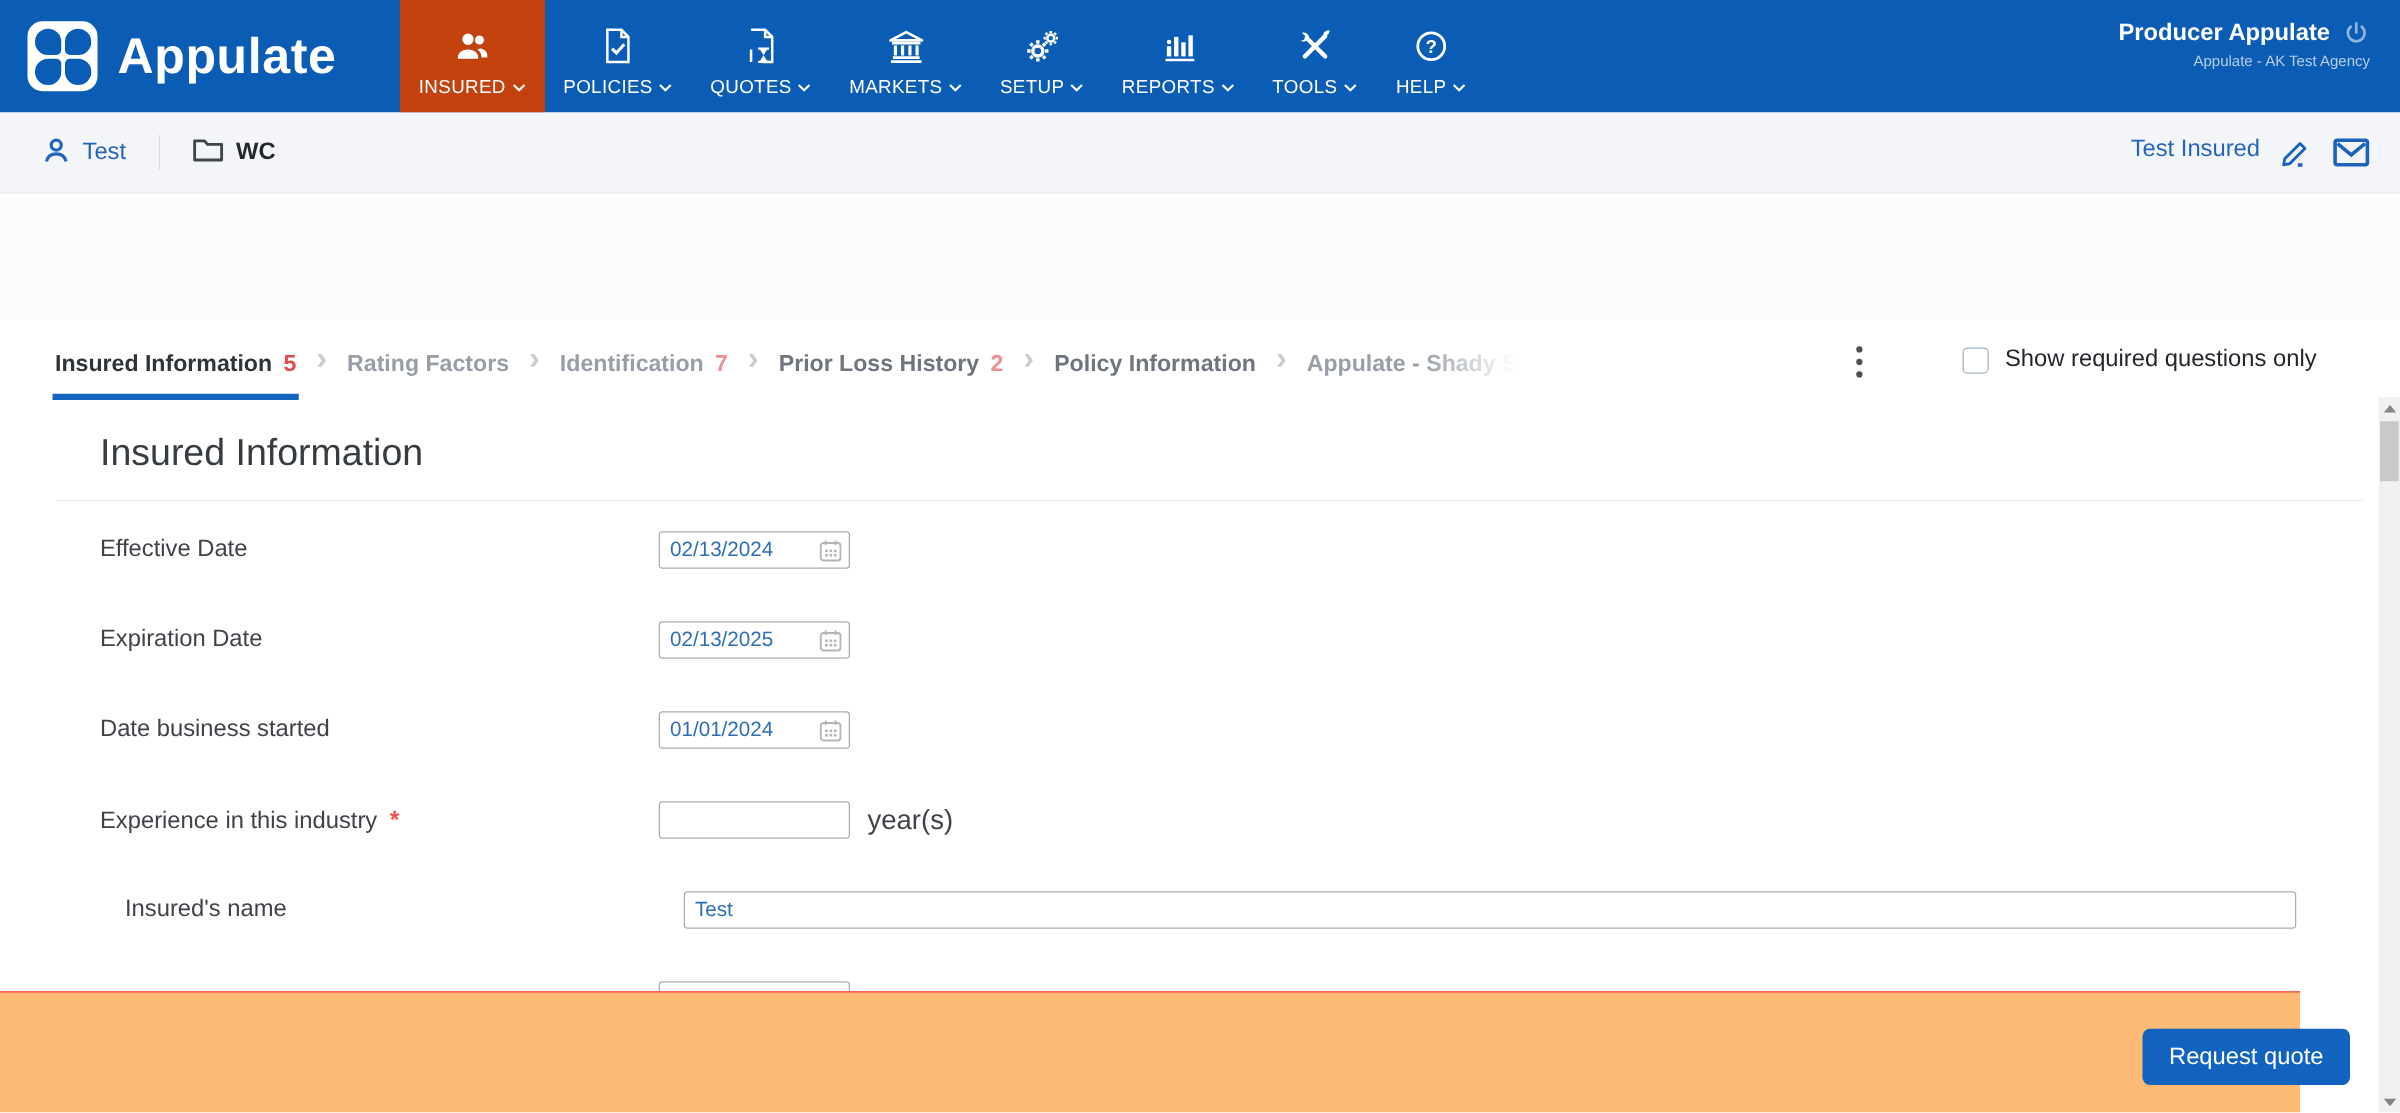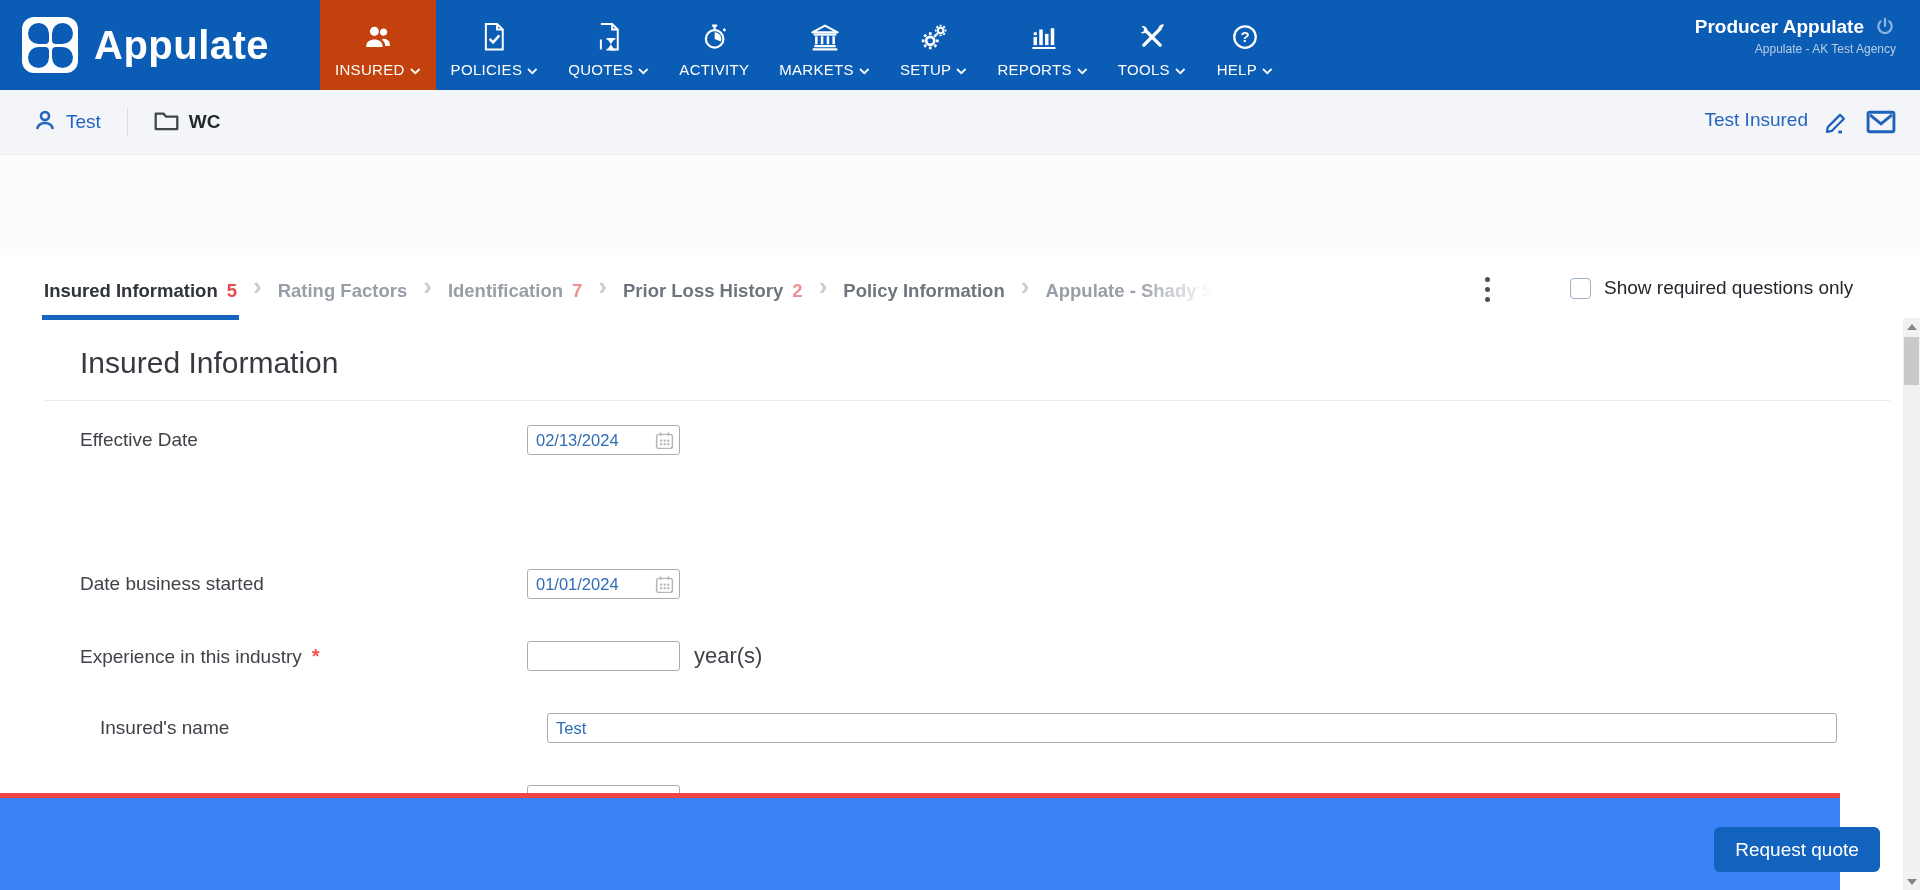--- a/index.html
+++ b/index.html
@@ -72,21 +72,21 @@
   .finput { position:absolute; left:527px; top:0; height:30px; border:1px solid #a9acb0; border-radius:3px; font-size:16.5px; color:#2f6db5; padding:0 8px; font-family:"Liberation Sans",sans-serif; background:#fff; outline:none; }
   .date-wrap { position:absolute; left:527px; top:0; width:153px; height:30px; border:1px solid #a9acb0; border-radius:3px; background:#fff; display:flex; align-items:center; }
   .date-wrap input { border:none; outline:none; width:108px; height:26px; padding:0 0 0 8px; font-size:16.5px; color:#2f6db5; font-family:"Liberation Sans",sans-serif; background:transparent; }
   .cal-btn { background:none; border:none; cursor:pointer; padding:0 4px 0 0; margin-left:auto; display:flex; }
   .num-input { width:153px; }
   .wide-input { width:1290px; }
   .fsuffix { position:absolute; left:694px; top:0; line-height:30px; font-size:22px; color:#3f4349; }
   .fsuffix.gray { color:#8d939b; font-size:17px; }
 
   
-  .bottombar { position:absolute; top:793px; left:0; width:1840px; height:97px; background:#3b82f6; border-top:5px solid #ef4444; }
+  .bottombar { position:absolute; top:793px; left:0; width:1840px; height:97px; background:#fdba74; border-top:1px solid #ef4444; }
   .request-btn { position:absolute; left:1714px; top:29px; width:166px; height:45px; background:#1263be; color:#fff; border:none; border-radius:6px; font-size:19px; font-family:"Liberation Sans",sans-serif; cursor:pointer; }
 
   
   .scrollbar { position:absolute; top:318px; right:0; width:17px; height:572px; background:#f1f1f1; }
   .sb-arrow { position:absolute; left:0; width:17px; height:17px; background:#f1f1f1; border:none; cursor:pointer; display:flex; align-items:center; justify-content:center; }
   .sb-up { top:0; } .sb-down { bottom:0; }
   .tri-up { width:0; height:0; border-left:5px solid transparent; border-right:5px solid transparent; border-bottom:6px solid #858585; }
   .tri-down { width:0; height:0; border-left:5px solid transparent; border-right:5px solid transparent; border-top:6px solid #858585; }
   .sb-thumb { position:absolute; top:19px; left:1px; width:15px; height:48px; background:#c9c9c9; cursor:pointer; }
 </style>
@@ -152,33 +152,20 @@
             </svg>
         </span>
         <span class="nav-label">
             <span>QUOTES</span>
             <span class="chev"><svg width="11" height="7" viewBox="0 0 11 7" fill="none" stroke="#fff" stroke-width="1.8">
                 <path d="M1 1l4.3 4.2L9.6 1"></path>
               </svg></span>
           </span>
       </a>
 
-      <a class="nav-item">
-        <span class="ico">
-          <svg width="30" height="30" viewBox="0 0 24 24" fill="none" stroke="#fff" stroke-width="1.8">
-              <circle cx="12.5" cy="13.5" r="7"></circle>
-              <path d="M10.5 2.8h4M12.5 2.8v3.4"></path>
-              <path d="M19.5 5.5l1.6 1.6"></path>
-              <path d="M12.5 13.5V8.2a5.3 5.3 0 0 1 4.9 7.4z" fill="#fff" stroke="none"></path>
-            </svg>
-        </span>
-        <span class="nav-label">
-            <span>ACTIVITY</span>
-          </span>
-      </a>
 
       <a class="nav-item">
         <span class="ico">
           <svg width="32" height="30" viewBox="0 0 24 22" fill="none" stroke="#fff" stroke-width="1.6" stroke-linejoin="round">
               <path d="M2.5 7.5L12 2.5l9.5 5z"></path>
               <path d="M3.5 9.2h17"></path>
               <path d="M5.5 10.5v6M9.8 10.5v6M14.2 10.5v6M18.5 10.5v6" stroke-width="1.9"></path>
               <path d="M4 17.8h16M2.8 20.2h18.4" stroke-width="1.7"></path>
             </svg>
         </span>
@@ -393,20 +380,40 @@
                 <rect x="15" y="11" width="2.4" height="2.4"></rect>
                 <rect x="7" y="15" width="2.4" height="2.4"></rect>
                 <rect x="11" y="15" width="2.4" height="2.4"></rect>
                 <rect x="15" y="15" width="2.4" height="2.4"></rect>
               </g>
             </svg>
         </button>
       </span>
     </div>
 
+    <div class="frow" style="top:177px;">
+      <span class="flabel">Expiration Date</span>
+      <span class="date-wrap">
+        <input value="02/13/2025" style="">
+        <button class="cal-btn">
+          <svg width="21" height="21" viewBox="0 0 24 24" fill="none" stroke="#b2b6bb" stroke-width="1.7">
+              <rect x="3" y="5" width="18" height="16" rx="2.5"></rect>
+              <path d="M7.5 2.8v4M16.5 2.8v4"></path>
+              <g fill="#b2b6bb" stroke="none">
+                <rect x="7" y="11" width="2.4" height="2.4"></rect>
+                <rect x="11" y="11" width="2.4" height="2.4"></rect>
+                <rect x="15" y="11" width="2.4" height="2.4"></rect>
+                <rect x="7" y="15" width="2.4" height="2.4"></rect>
+                <rect x="11" y="15" width="2.4" height="2.4"></rect>
+                <rect x="15" y="15" width="2.4" height="2.4"></rect>
+              </g>
+            </svg>
+        </button>
+      </span>
+    </div>
 
     <div class="frow" style="top:249px;">
       <span class="flabel">Date business started</span>
       <span class="date-wrap">
         <input value="01/01/2024" style="">
         <button class="cal-btn">
           <svg width="21" height="21" viewBox="0 0 24 24" fill="none" stroke="#b2b6bb" stroke-width="1.7">
               <rect x="3" y="5" width="18" height="16" rx="2.5"></rect>
               <path d="M7.5 2.8v4M16.5 2.8v4"></path>
               <g fill="#b2b6bb" stroke="none">

